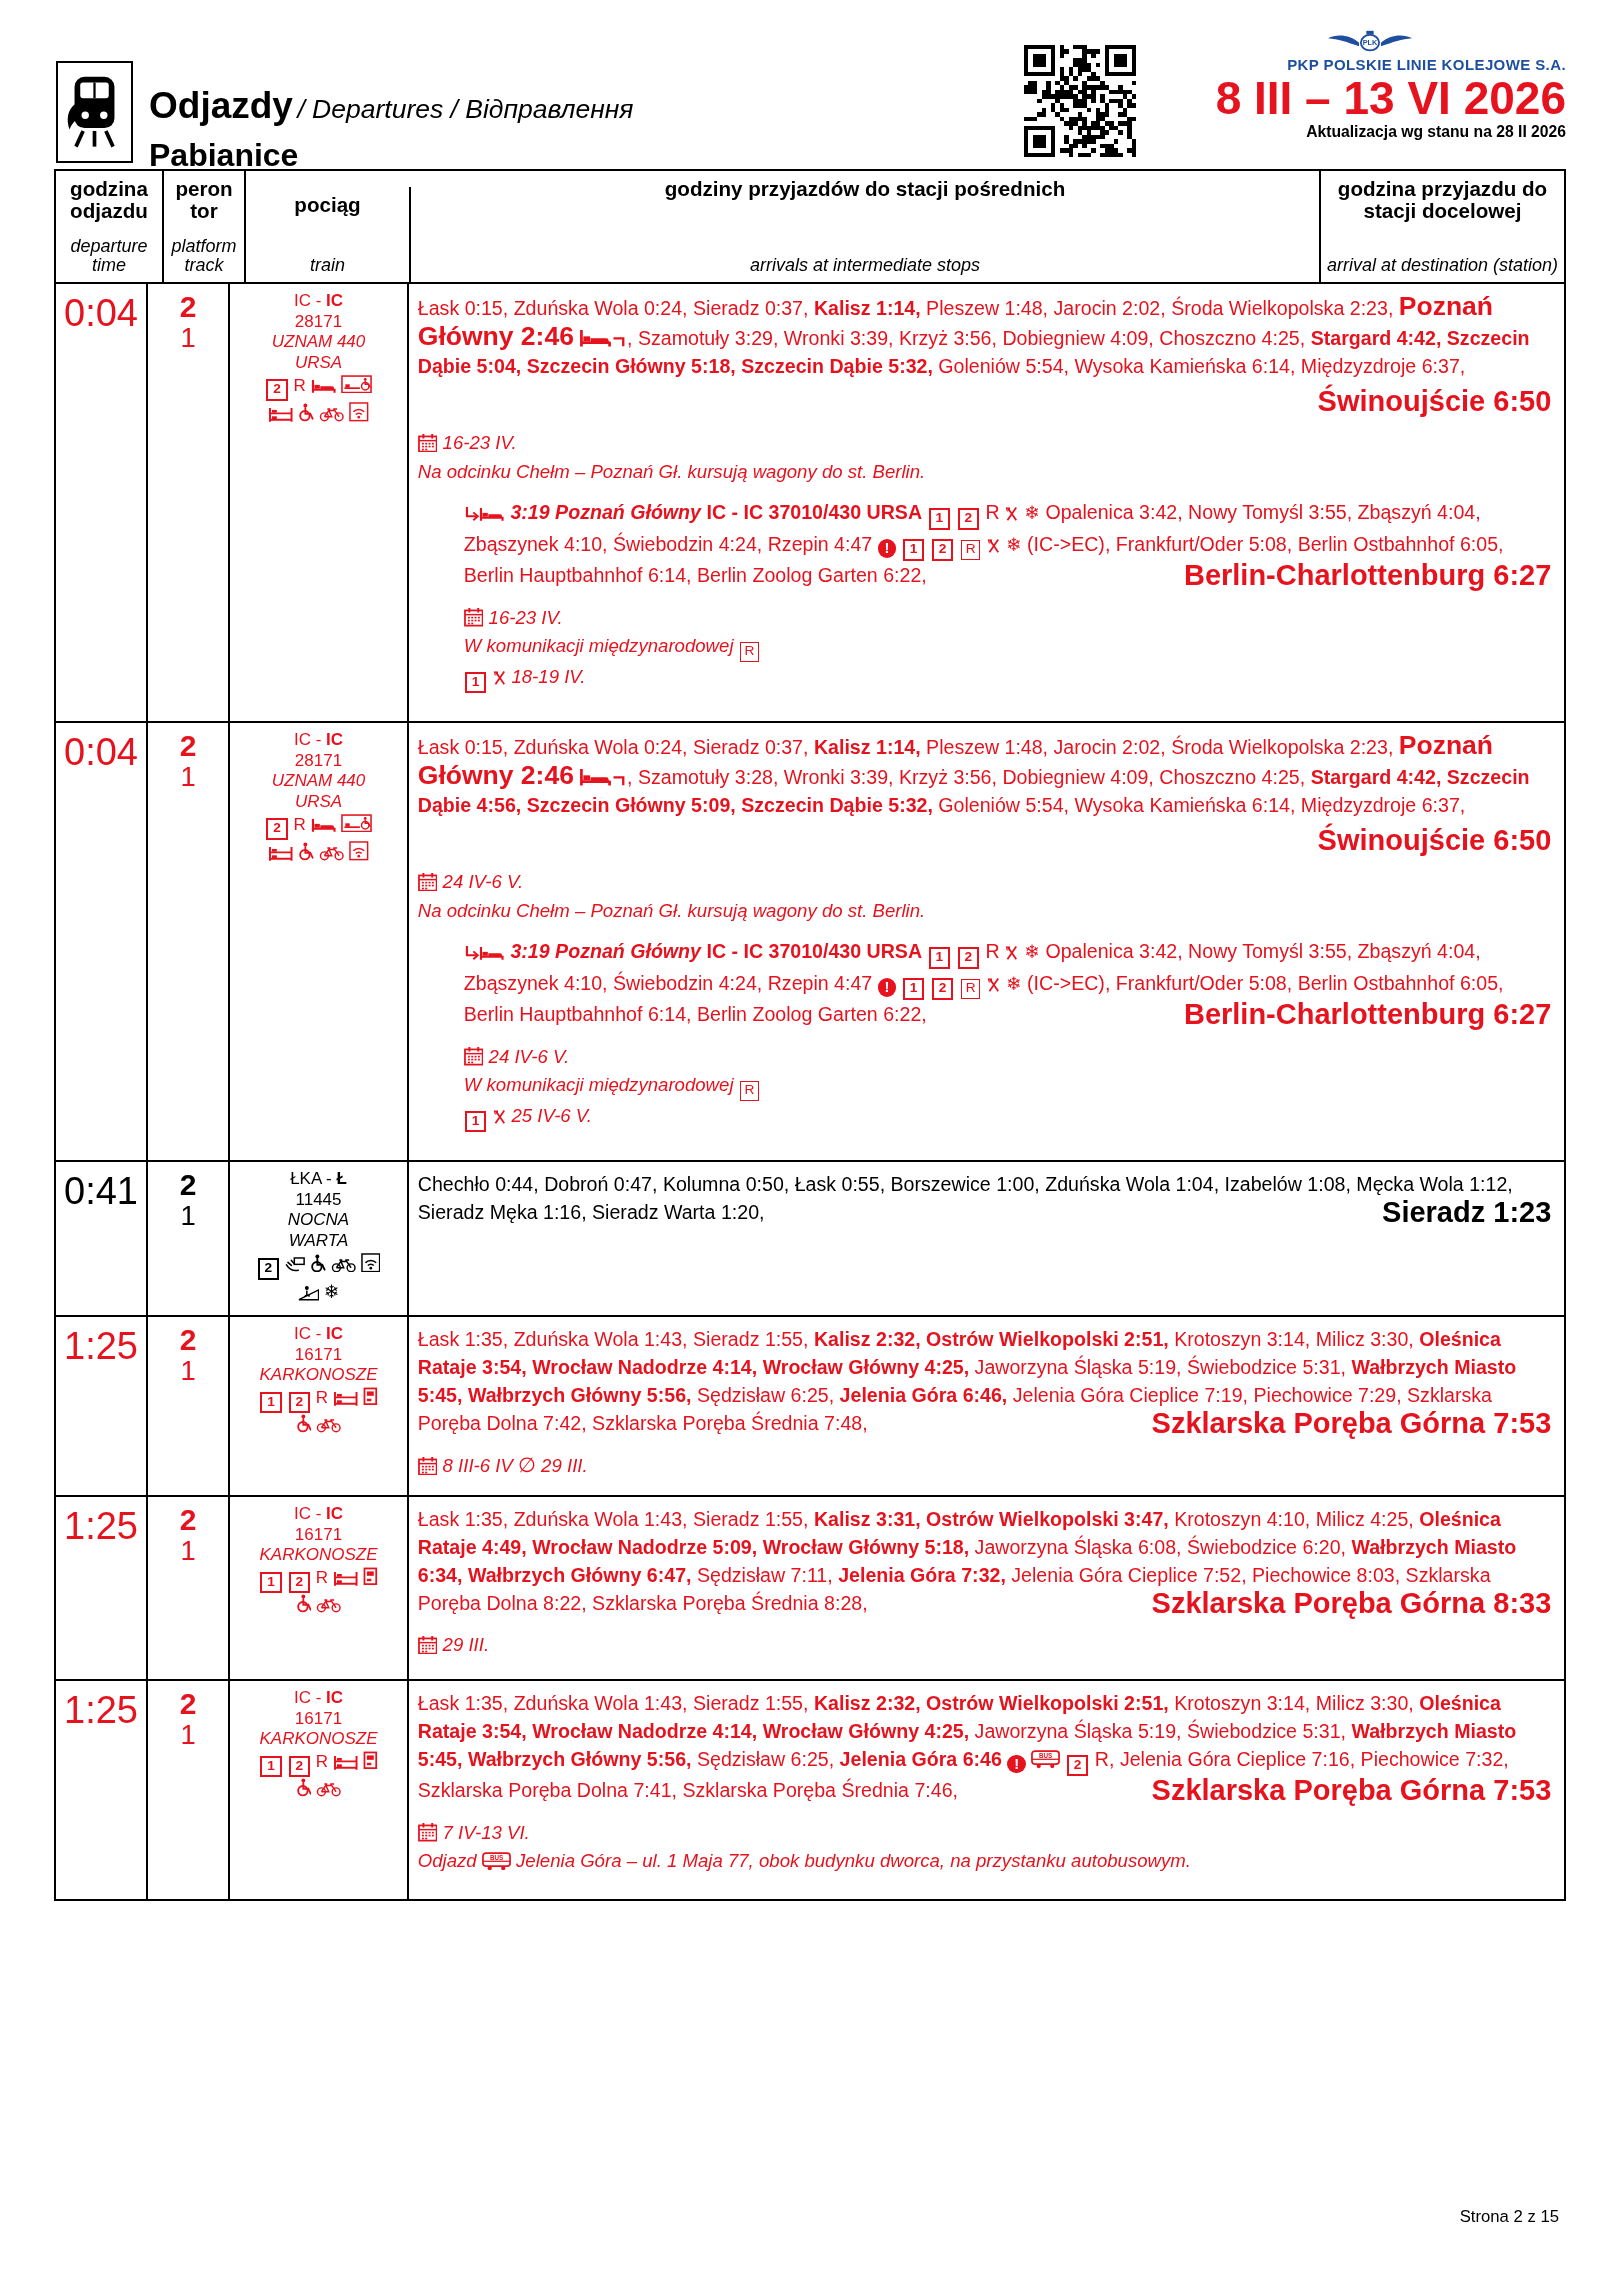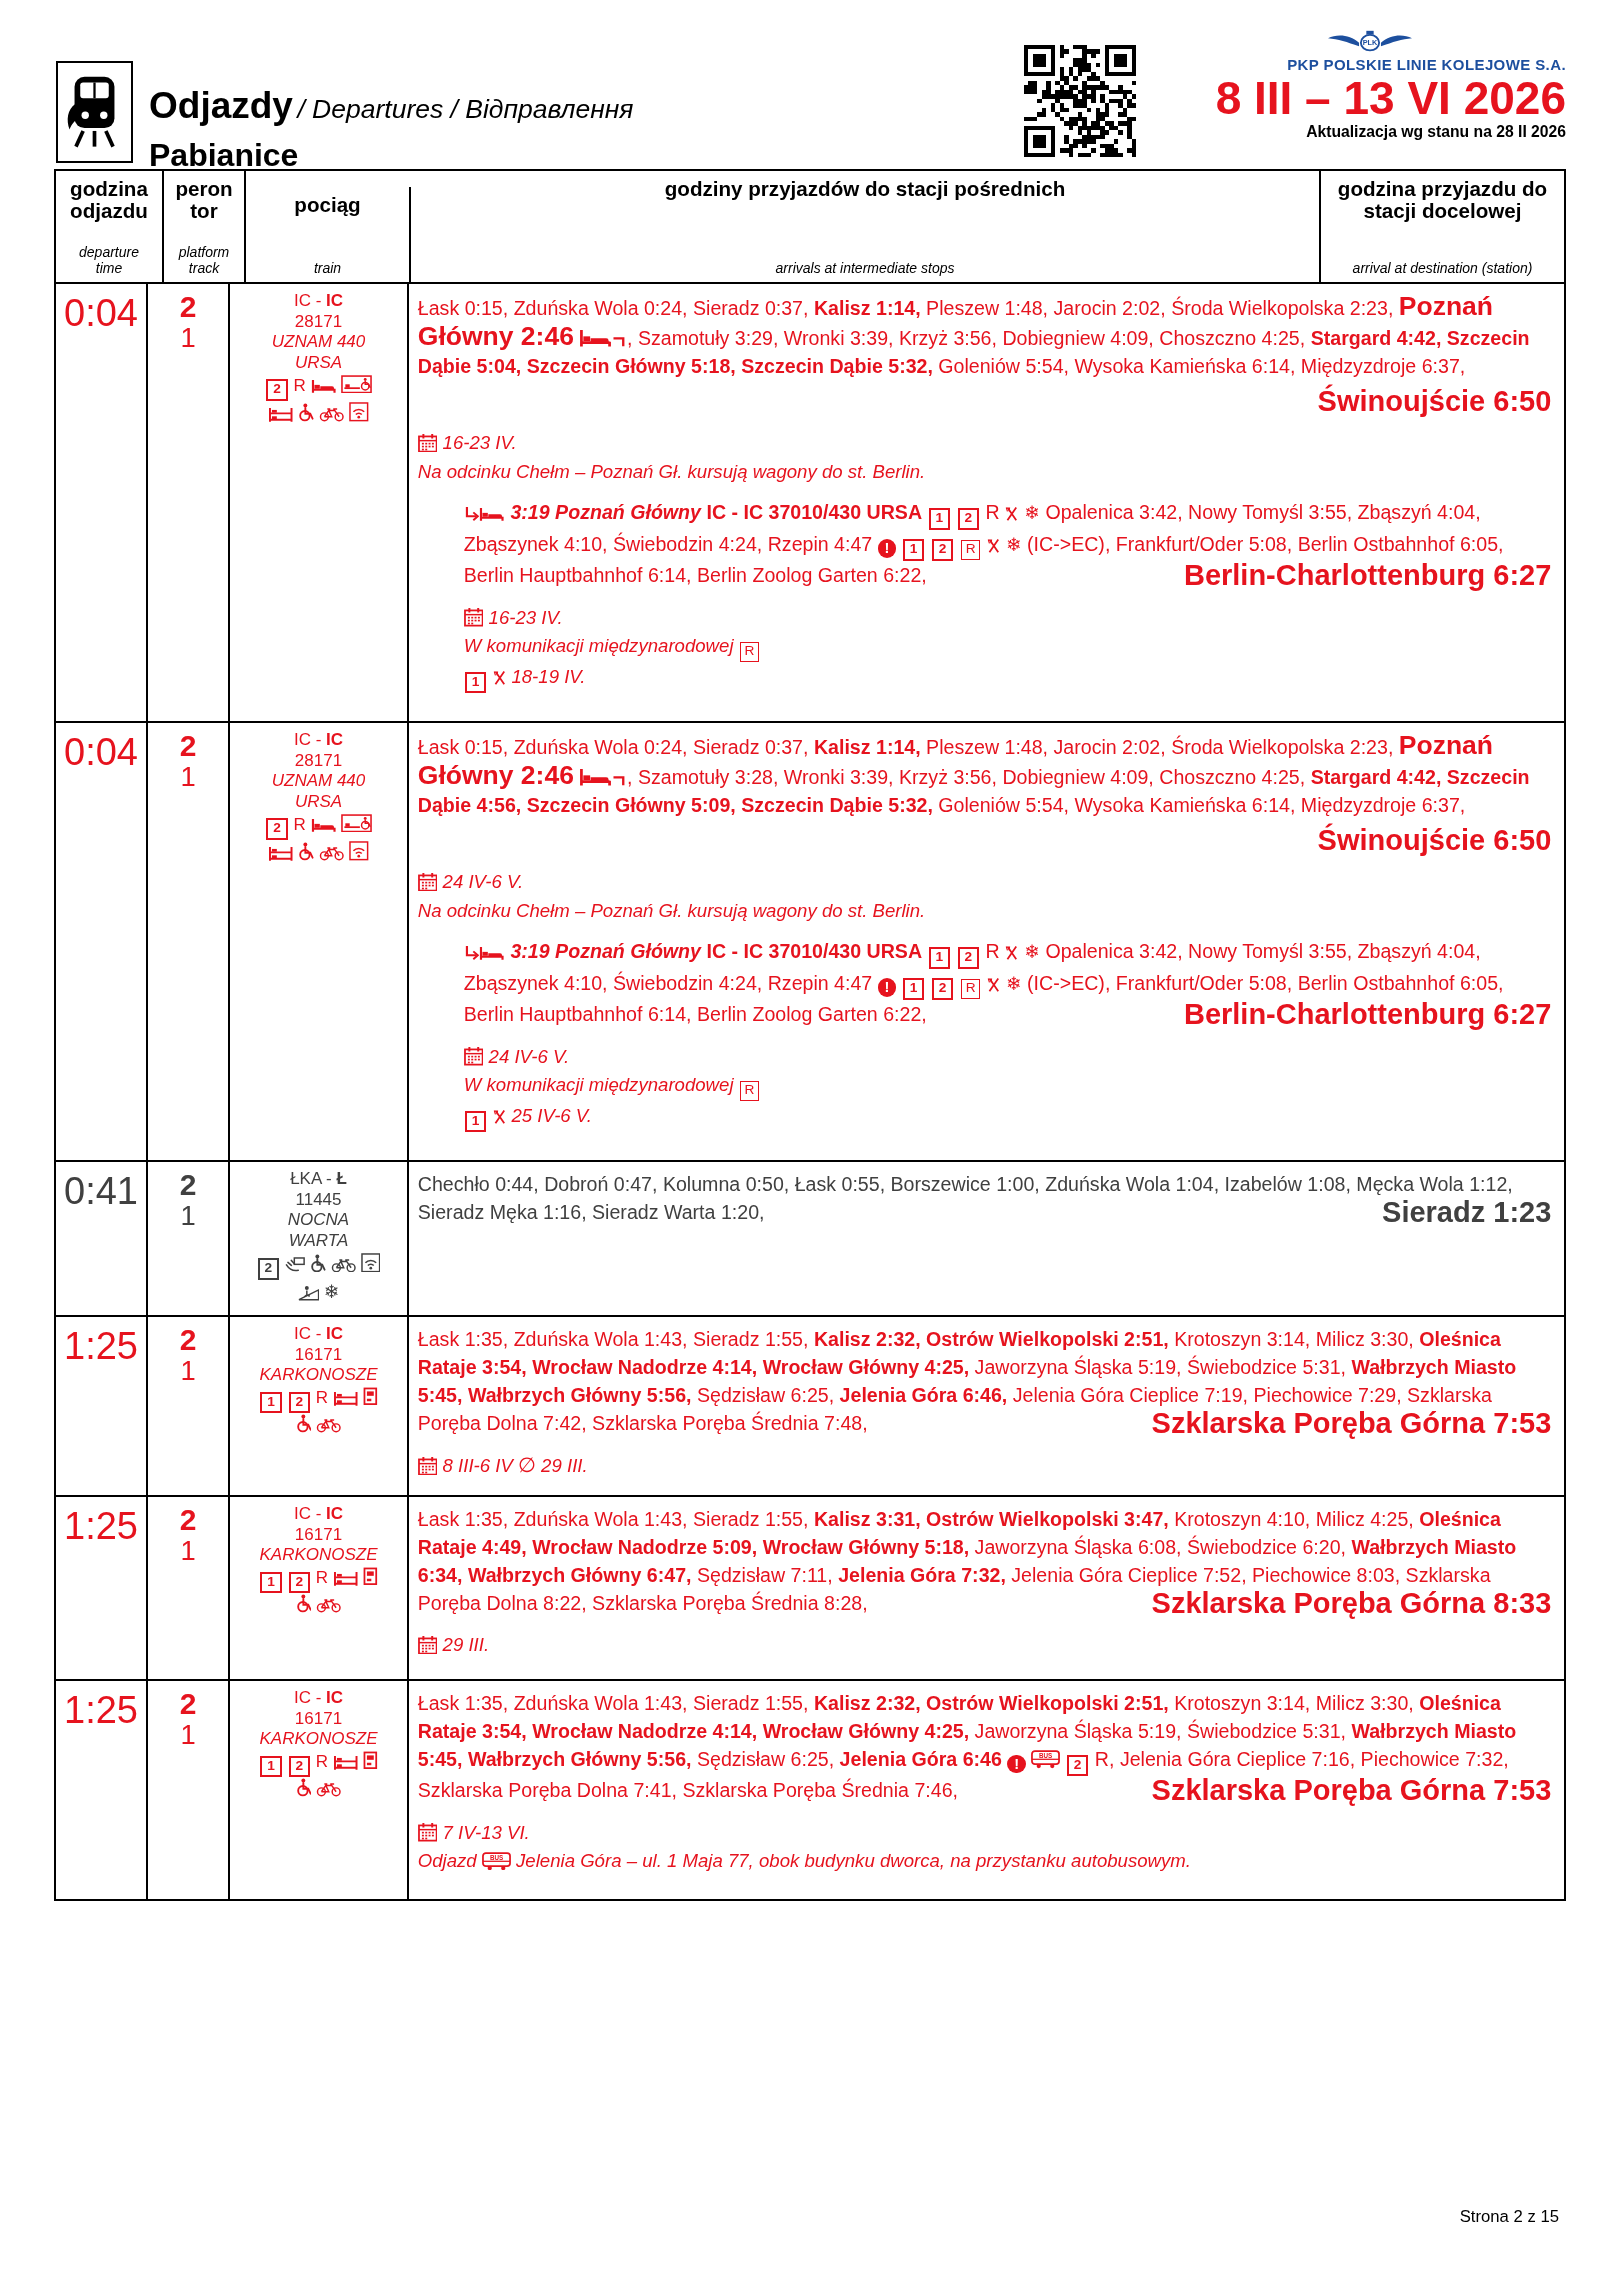--- a/index.html
+++ b/index.html
@@ -22,25 +22,25 @@
   
   .tt{position:absolute;left:54px;top:169px;width:1512px;border:2.9px solid #000;box-sizing:border-box;}
   .thead{display:flex;border-bottom:2.9px solid #000;text-align:center;}
   .hc{box-sizing:border-box;padding:6.9px 3.9px 5.9px 3.9px;display:flex;flex-direction:column;justify-content:space-between;min-height:95px;}
   .hc1{width:108px;border-right:2.9px solid #000;}
   .hc2{width:82px;border-right:2.9px solid #000;}
   .hc3{width:165px;border-right:2.9px solid #000;margin-top:16px;}
   .hc4{width:910px;border-right:2.9px solid #000;}
   .hc5{flex:1;}
   .hpl{font-weight:bold;font-size:20.6px;line-height:1.08;white-space:pre-line;}
-  .hen{font-style:italic;font-size:14px;line-height:1.1;white-space:pre-line;margin-top:4.9px;}
+  .hen{font-style:italic;font-size:18px;line-height:1.1;white-space:pre-line;margin-top:4.9px;}
   .row{display:flex;border-bottom:2.9px solid #000;box-sizing:border-box;}
   .row:last-child{border-bottom:none;}
   .redrow{color:var(--red);}
-  .blackrow{color:#404040;}
+  .blackrow{color:#000000;}
   .c{box-sizing:border-box;}
   .c1{width:92px;border-right:2px solid #000;text-align:center;padding-top:7.8px;
       font-size:38px;font-weight:normal;}
   .c2{width:82px;border-right:2px solid #000;text-align:center;padding-top:7.8px;}
   .plat{font-size:30px;font-weight:bold;line-height:1.0;}
   .trk{font-size:27.4px;line-height:1.15;}
   .c3{width:179px;border-right:2px solid #000;text-align:center;padding-top:6.9px;
       font-size:17px;line-height:1.22;}
   .c3 .op{font-weight:normal;}
   .c3 .brand{font-weight:bold;}

